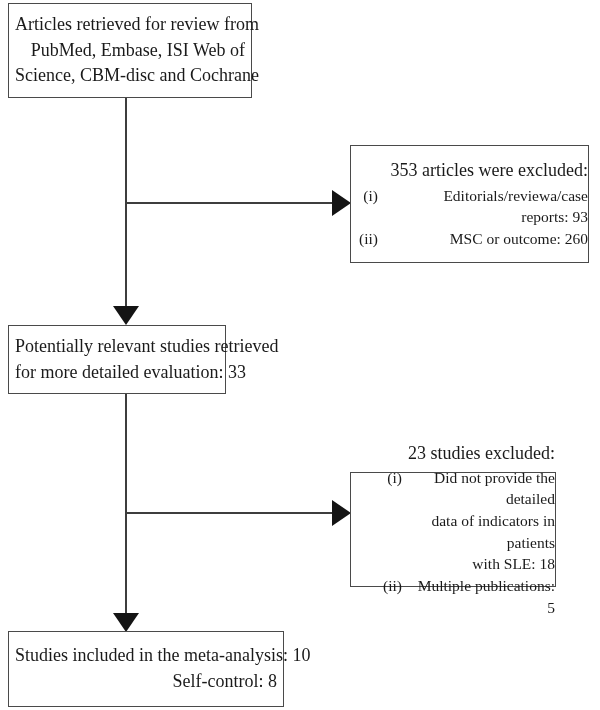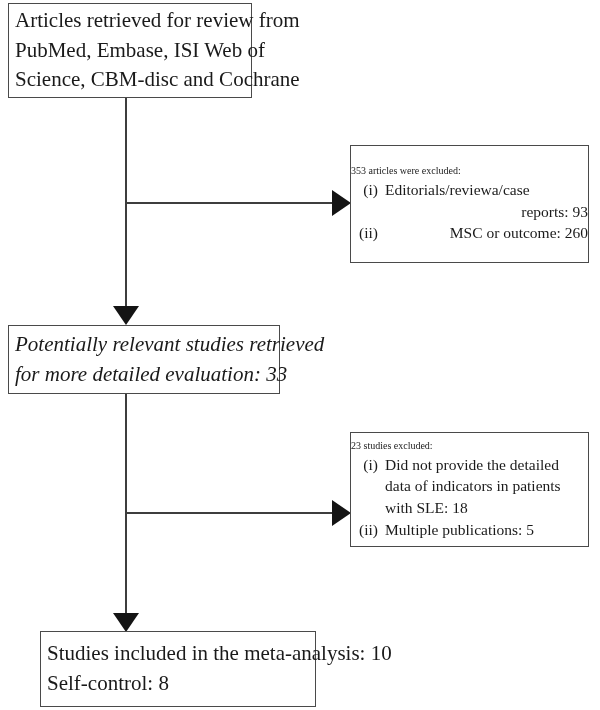--- a/index.html
+++ b/index.html
@@ -34,37 +34,37 @@
     flex-direction: column;
     justify-content: center;
     z-index: 3;
   }
   .box .line {
     display: block;
     white-space: nowrap;
   }
 
   .centered-text {
-    text-align: left;
-    font-size: 21px;
+    text-align: right;
+    font-size: 18px;
     line-height: 1.42;
     padding: 0 6px;
   }
 
   
   #box-top      { left: 8px;   top: 3px;   width: 244px; height: 95px; }
-  #box-middle   { left: 8px;   top: 325px; width: 272px; height: 69px; font-style: italic; }
-  #box-bottom   { left: 8px;   top: 631px; width: 276px; height: 76px; margin-left: 32px; }
+  #box-middle   { left: 8px;   top: 325px; width: 218px; height: 69px; }
+  #box-bottom   { left: 8px;   top: 631px; width: 276px; height: 76px; }
   #box-excl-1   { left: 350px; top: 145px; width: 239px; height: 118px; }
-  #box-excl-2   { left: 350px; top: 432px; width: 239px; height: 115px; }
+  #box-excl-2   { left: 350px; top: 472px; width: 206px; height: 115px; padding-left: 24px; }
 
   
   .excl-head {
-    text-align: left;
-    font-size: 10px;
+    text-align: right;
+    font-size: 18px;
     line-height: 1.4;
     margin-bottom: 1px;
   }
   .excl-list {
     margin: 0;
     padding: 0;
     list-style: none;
   }
   .excl-item {
     display: flex;
@@ -81,21 +81,21 @@
   }
   .excl-body {
     flex: 1 1 auto;
   }
   .excl-body .sub-center {
     display: block;
     text-align: right;
   }
   .excl-body .sub-left {
     display: block;
-    text-align: left;
+    text-align: right;
   }
 
   
   .vline {
     position: absolute;
     width: 2px;
     background: #3d3d3d;
     z-index: 1;
   }
   .hline {

